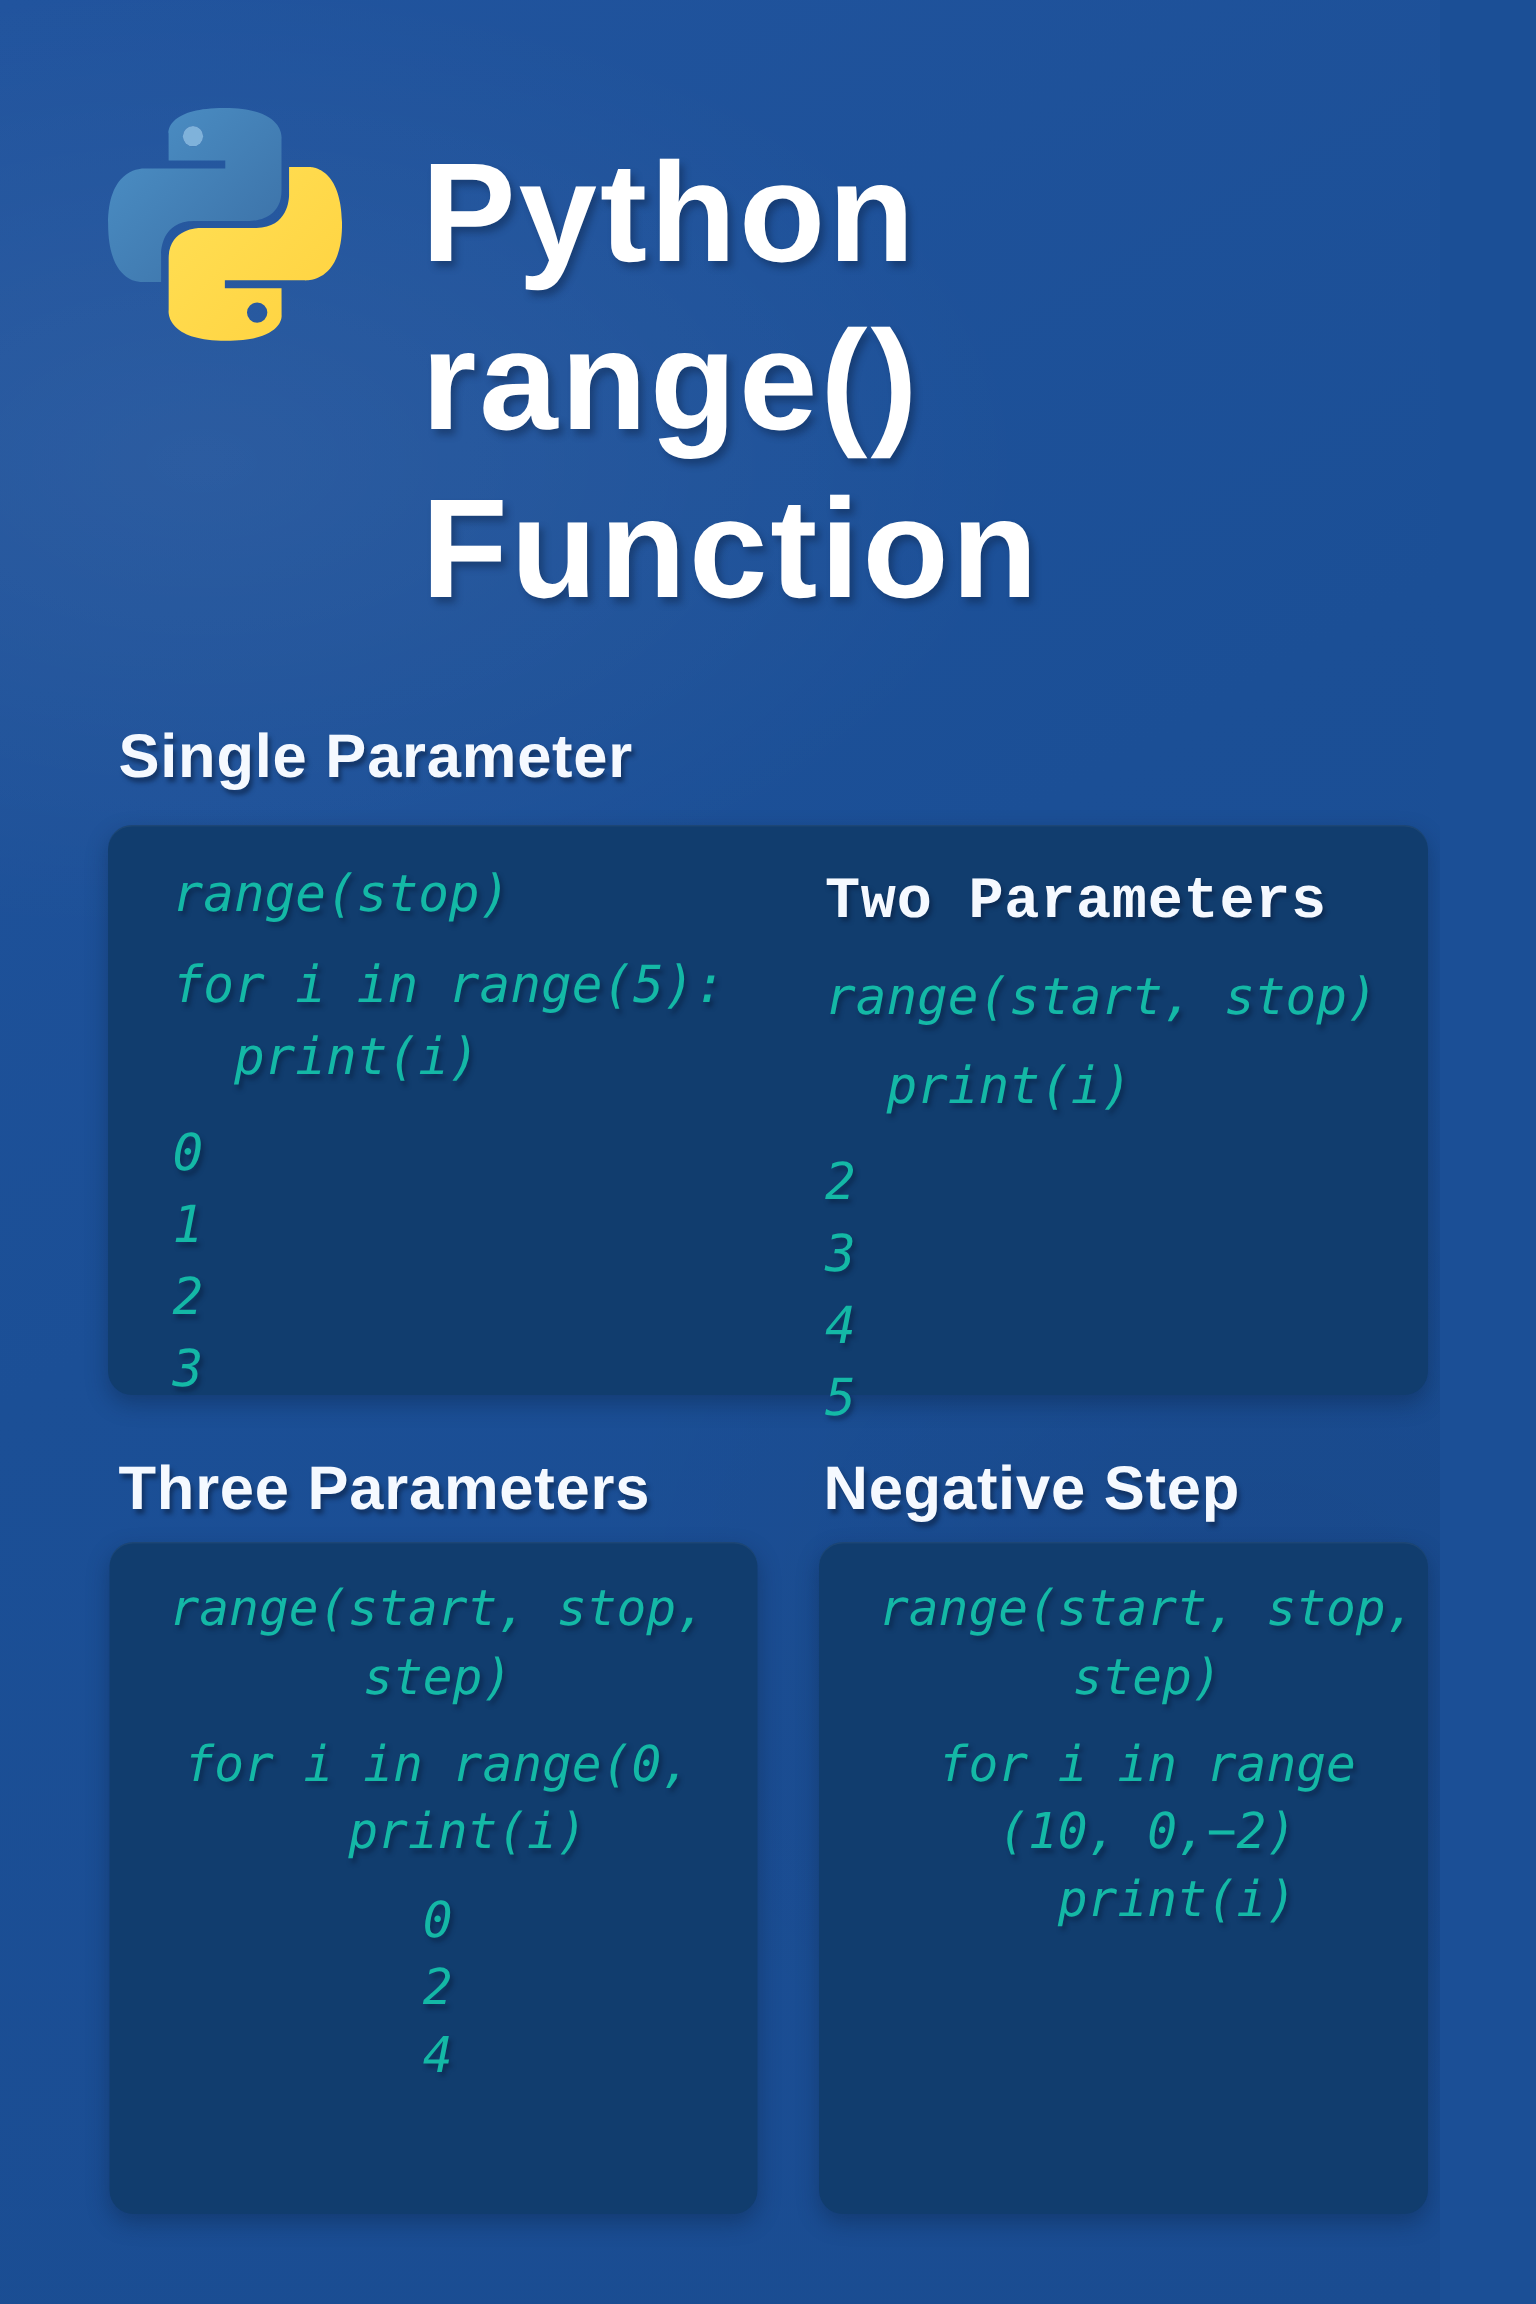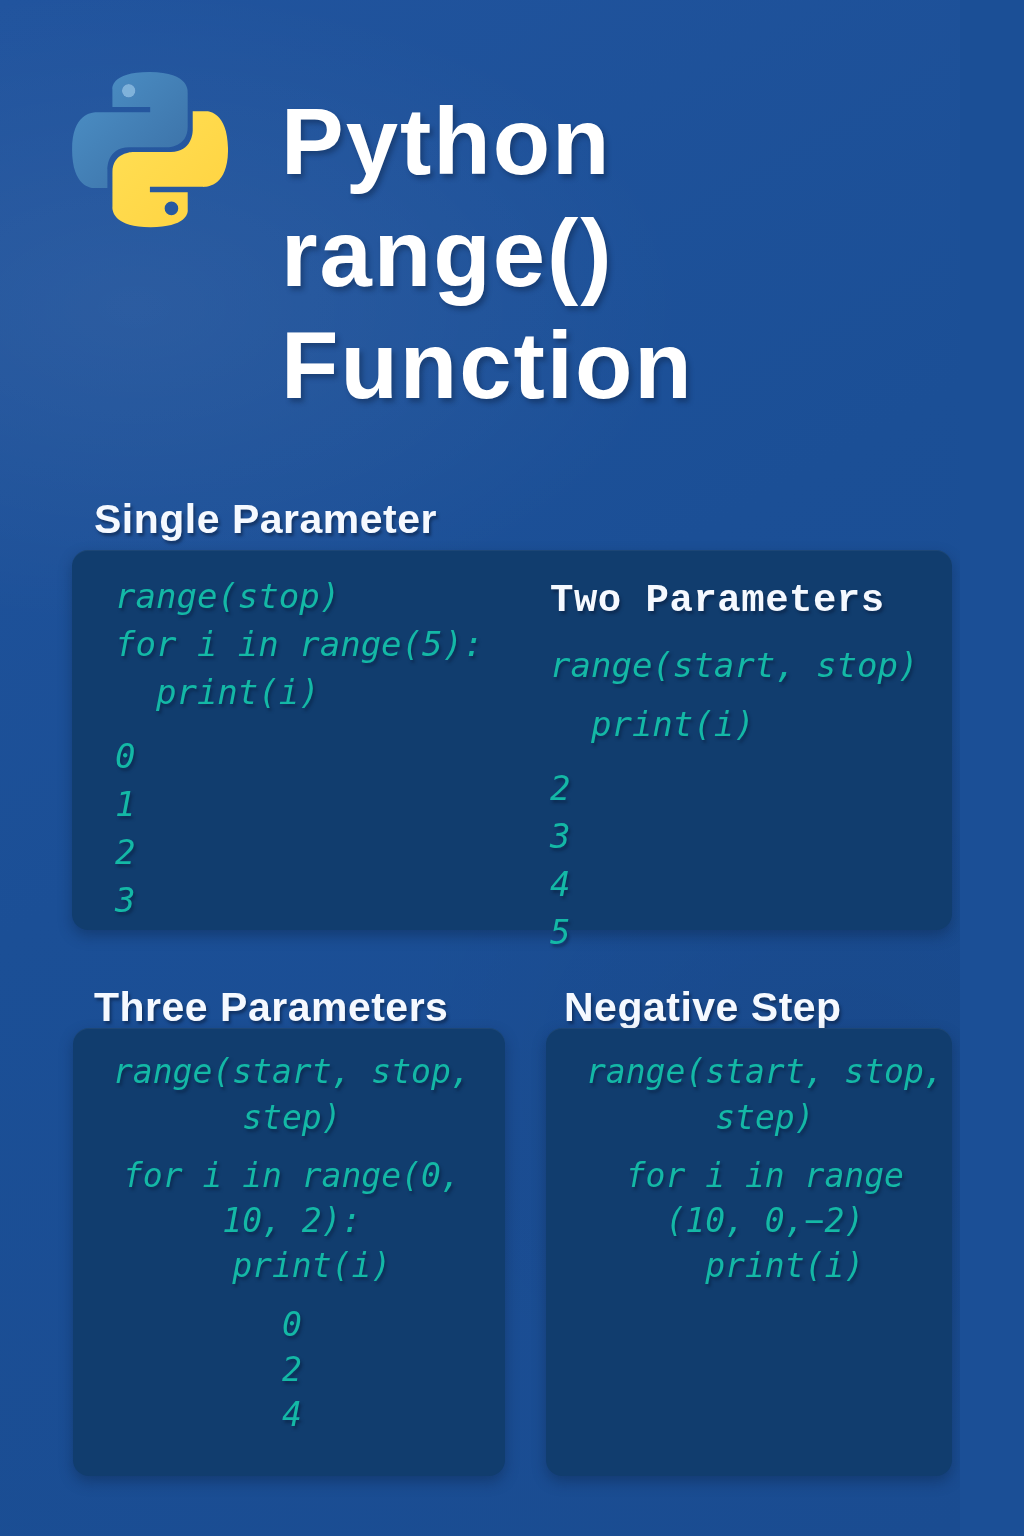--- a/index.html
+++ b/index.html
@@ -39,21 +39,21 @@
     line-height: 112px;
     font-weight: 800;
     letter-spacing: 2px;
     text-shadow: 3px 4px 5px rgba(9, 30, 62, 0.40);
   }
   .title .tl { display: block; }
 
   
   .sec-h {
     position: absolute;
-    margin: 16px;
+    margin: 1px;
     color: #f5f9ff;
     font-size: 41px;
     line-height: 46px;
     font-weight: 700;
     letter-spacing: 0.5px;
     text-shadow: 2px 3px 3px rgba(9, 30, 62, 0.55);
   }
   .h-single   { left: 78px;  top: 480px; }
   .h-three    { left: 78px;  top: 968px; text-align: center; }
   .h-negative { left: 548px; top: 968px; }
@@ -89,21 +89,21 @@
   
   .code {
     font-family: "DejaVu Sans Mono", "Liberation Mono", monospace;
     color: #14b8a6;
     font-size: 34px;
     line-height: 48px;
     white-space: pre;
     text-shadow: 2px 3px 3px rgba(8, 28, 58, 0.50);
     font-style: italic;
   }
-  .block { }
+  .block { margin-top: 13px; }
   .col-right .block { margin-top: 11px; }
   .out { margin-top: 16px; line-height: 39px; }
 
   .card-bl .code, .card-br .code { font-size: 33px; line-height: 45px; }
   .card-bl .sig,  .card-br .sig  { line-height: 46px; }
   .card-bl .block, .card-br .block { margin-top: 12px; }
   .card-bl .out,  .card-br .out  { margin-top: 14px; line-height: 37px; }
 </style>
 </head>
 <body>
@@ -170,21 +170,20 @@
   <h2 class="sec-h h-negative">Negative Step</h2>
 
   <section class="card card-bl">
     <div class="col col-card">
       <div>
         <div class="code sig">range(start, stop,</div>
         <div class="code sig">step)</div>
       </div>
       <div class="block">
         <div class="code">for i in range(0,</div>
-        <div class="code">10, 2):</div>
         <div class="code">  print(i)</div>
       </div>
       <div class="out">
         <div class="code out-line">0</div>
         <div class="code out-line">2</div>
         <div class="code out-line">4</div>
       </div>
     </div>
   </section>
 

